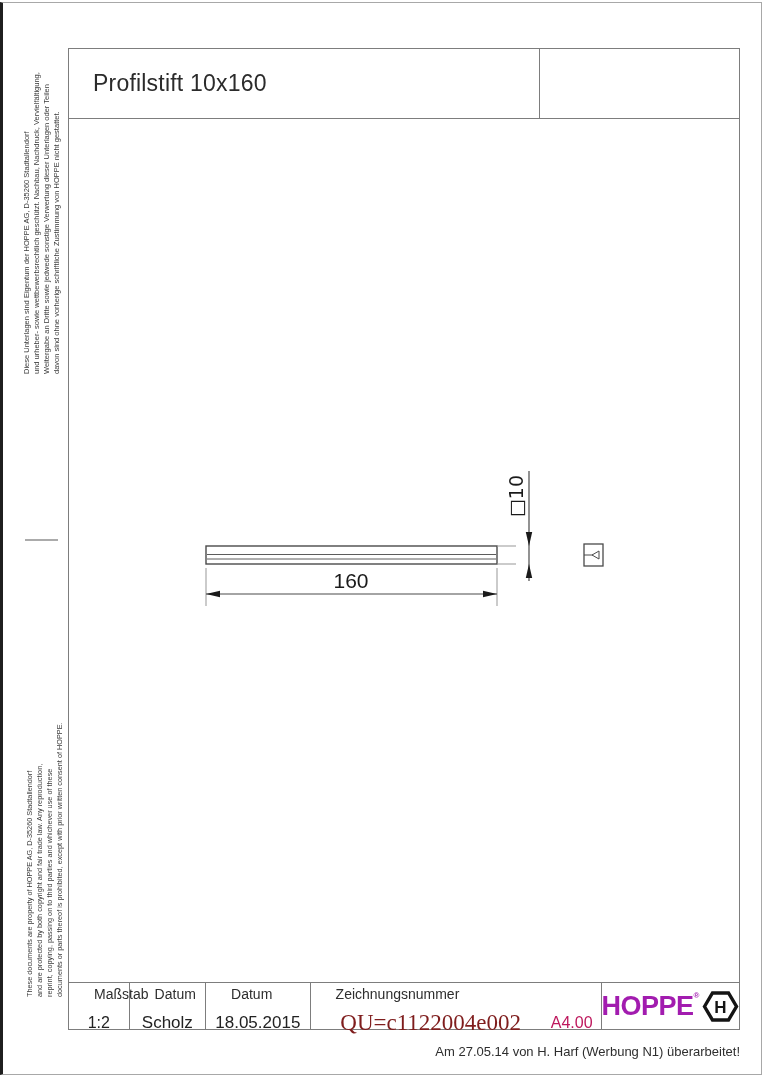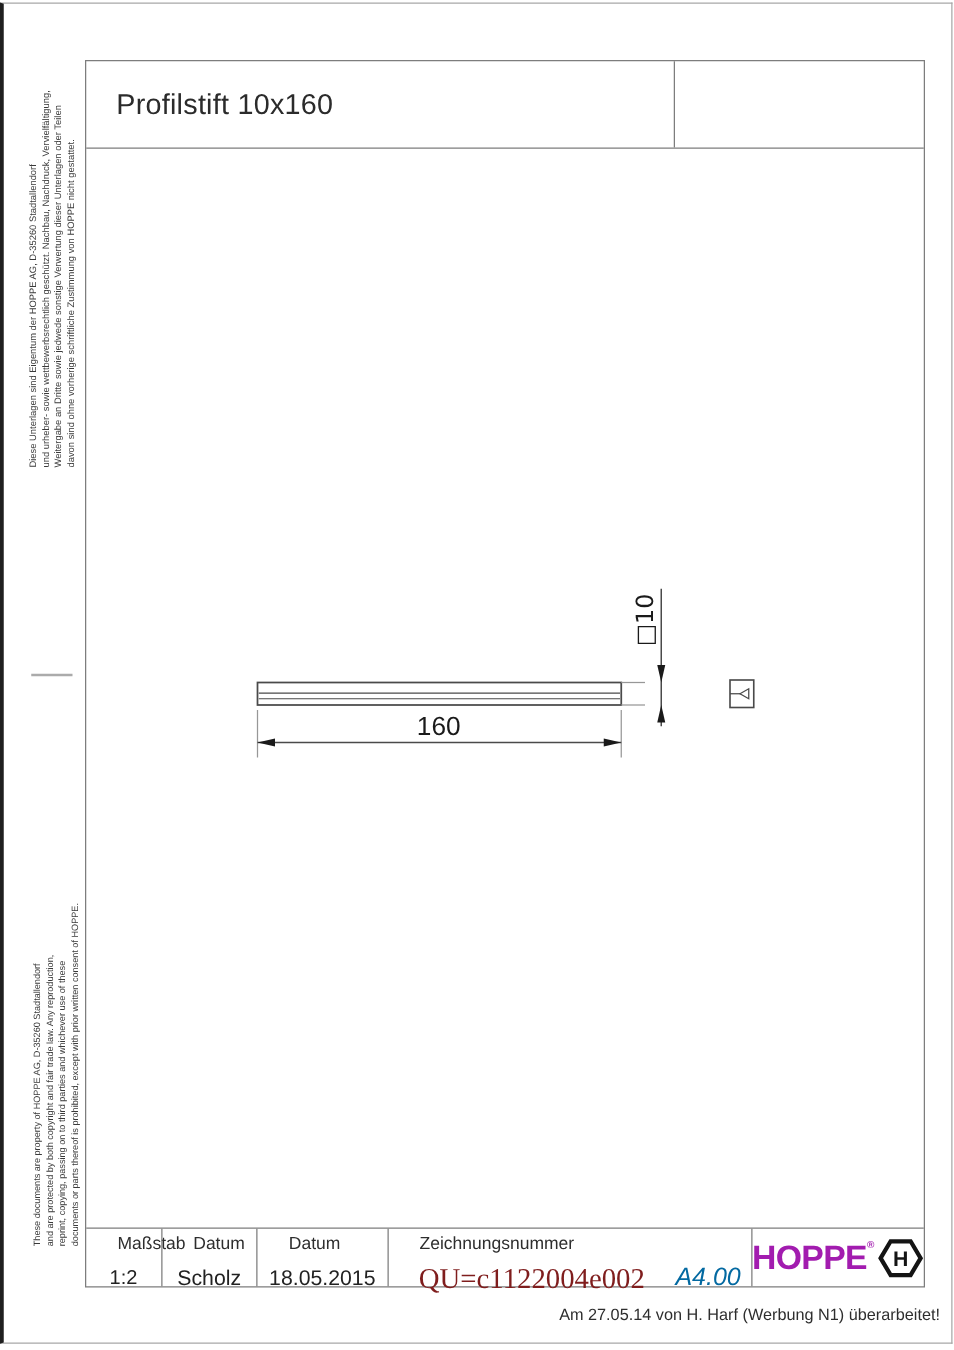--- a/index.html
+++ b/index.html
@@ -53,30 +53,30 @@
     display:flex;align-items:center;justify-content:center;
     font-size:17px;color:#222;margin-top:16px;
   }
   .c-scale{width:60px;}
   .c-scale .val{font-size:16px;}
   .c-name{width:77px;}
   .c-date{width:105px;padding-left:32px;}
   .c-num{width:293px;}
   .c-num .val{justify-content:flex-start;}
   .c-num .num-main{flex:1;text-align:center;font-size:23px;color:#7f1d1d;font-family:Liberation Serif, serif;}
-  .c-num .num-format{font-size:20px;color:#0369a1;padding-right:8px;font-style:italic;}
+  .c-num .num-format{font-size:16px;color:#be185d;padding-right:8px;}
   .c-logo{flex:1;display:flex;align-items:center;justify-content:center;}
   .logo-wrap{display:flex;align-items:center;gap:3px;}
   .logo-word{
     font-size:27px;font-weight:800;color:#a21caf;letter-spacing:-0.5px;
     position:relative;line-height:1;
   }
   .logo-reg{font-size:8px;font-weight:700;vertical-align:top;position:relative;top:-1px;}
   .rev-note{
-    position:absolute;right:11px;top:1044px;font-size:13px;color:#2e2e2e;
+    position:absolute;right:23px;top:1044px;font-size:13px;color:#2e2e2e;
   }
 </style>
 </head>
 <body>
 
 <div class="page-border"></div>
 
 <div class="side-note note-de">
   <div>Diese Unterlagen sind Eigentum der  HOPPE AG, D-35260 Stadtallendorf</div>
   <div>und urheber- sowie wettbewerbsrechtlich geschützt. Nachbau, Nachdruck, Vervielfältigung,</div>

